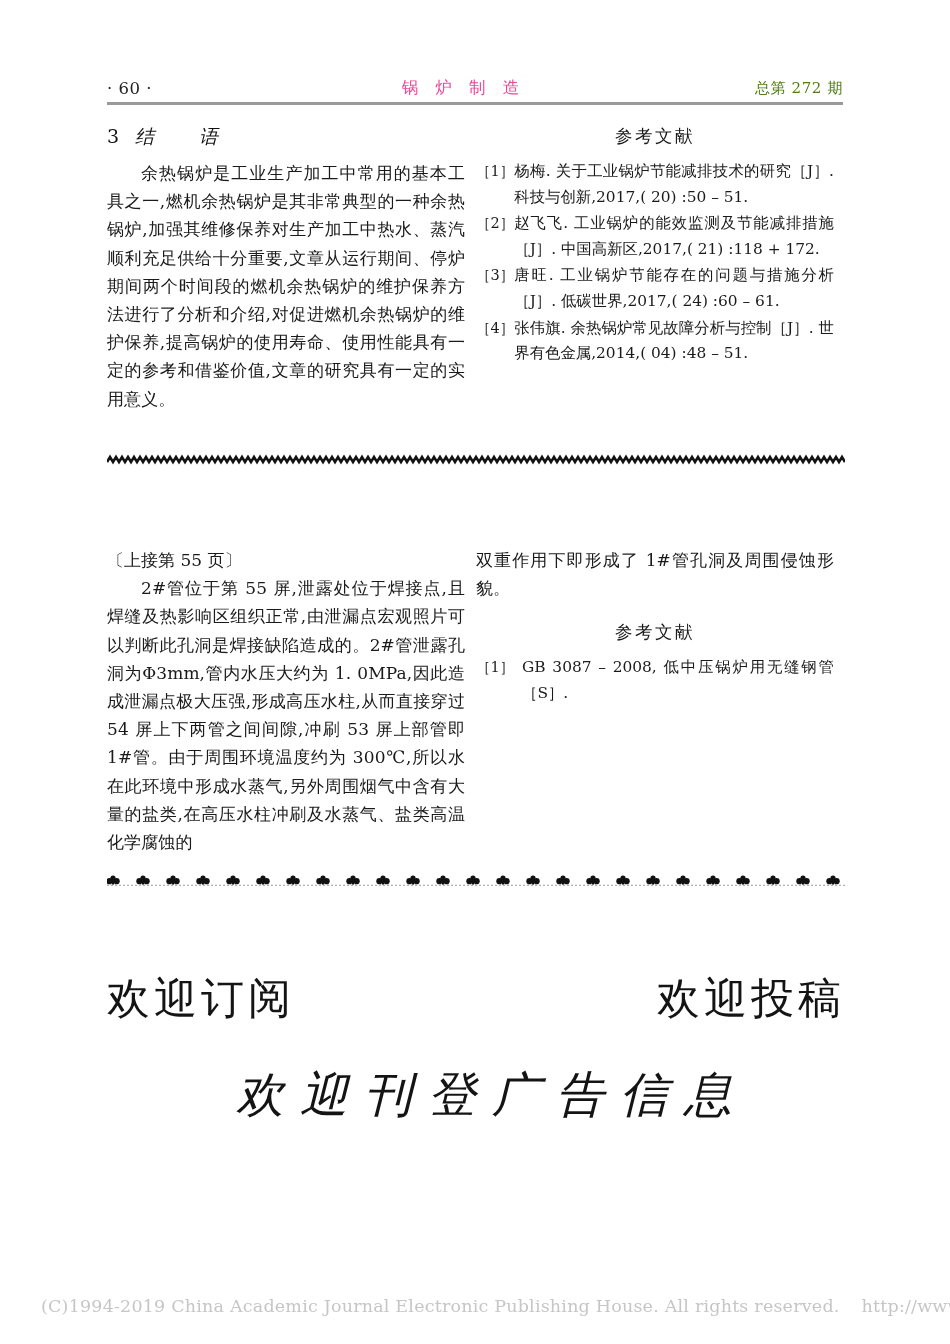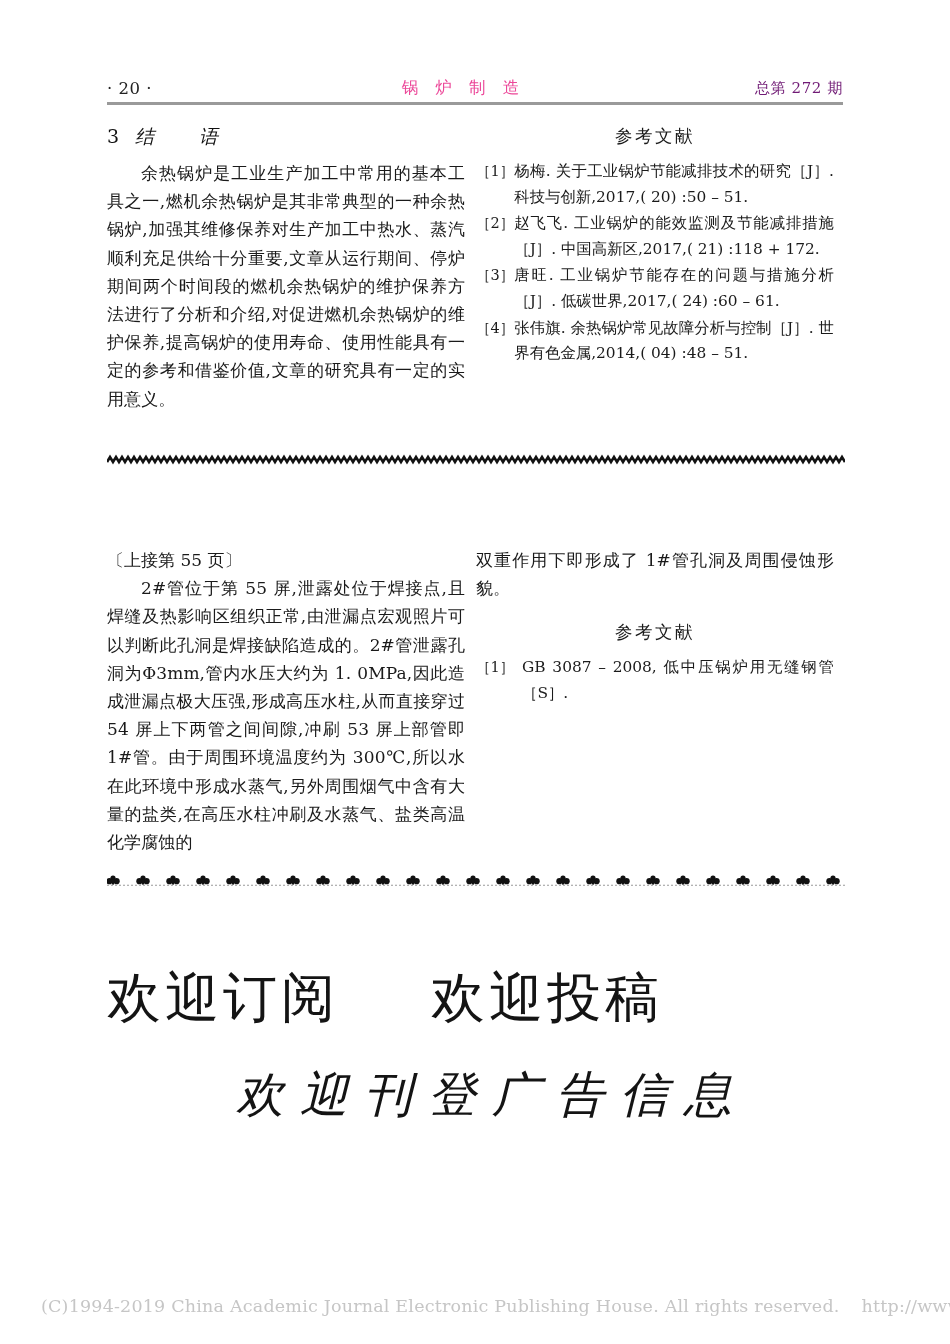--- a/index.html
+++ b/index.html
@@ -36,21 +36,21 @@
   .running-title {
     font-size: 16.5px;
     letter-spacing: 6px;
     color: #ec4899;
     white-space: nowrap;
     padding-left: 20px;
   }
   .issue-no {
     font-size: 15px;
     letter-spacing: 0.6px;
-    color: #701a75;
+    color: #4d7c0f;
     white-space: nowrap;
   }
   .header-rule {
     position: absolute;
     left: 107px;
     top: 102px;
     width: 736px;
     height: 3px;
     background: #9a9a9a;
   }
@@ -157,24 +157,24 @@
     position: absolute;
     left: 107px;
     width: 738px;
     text-align: center;
     color: #141414;
     font-family: "DejaVu Serif", "Liberation Serif", serif;
     font-weight: 300;
   }
   .promo-row1 {
     top: 964px;
-    font-size: 54px;
+    font-size: 43px;
     line-height: 68px;
     display: flex;
-    justify-content: flex-start;
+    justify-content: space-between;
     gap: 92px;
     letter-spacing: 4px;
   }
   .promo-row2 {
     top: 1062px;
     font-size: 48px;
     line-height: 64px;
     letter-spacing: 16px;
     padding-left: 16px;
     font-style: italic;
@@ -190,21 +190,21 @@
     color: #c6c6c6;
     letter-spacing: 0.2px;
     white-space: nowrap;
   }
   .footer-cnki .url { margin-left: 22px; }
 </style>
 </head>
 <body>
 
 <div class="page-header">
-  <span class="folio">· 20 ·</span>
+  <span class="folio">· 60 ·</span>
   <span class="running-title">锅 炉 制 造</span>
   <span class="issue-no">总第 272 期</span>
 </div>
 <div class="header-rule"></div>
 
 <div class="col col-left region-top-left">
   <h2 class="sec-head">
     <span class="num">3</span><span class="t1">结　语</span>
   </h2>
   <p class="body indent">余热锅炉是工业生产加工中常用的基本工具之一,燃机余热锅炉是其非常典型的一种余热锅炉,加强其维修保养对生产加工中热水、蒸汽顺利充足供给十分重要,文章从运行期间、停炉期间两个时间段的燃机余热锅炉的维护保养方法进行了分析和介绍,对促进燃机余热锅炉的维护保养,提高锅炉的使用寿命、使用性能具有一定的参考和借鉴价值,文章的研究具有一定的实用意义。</p>

